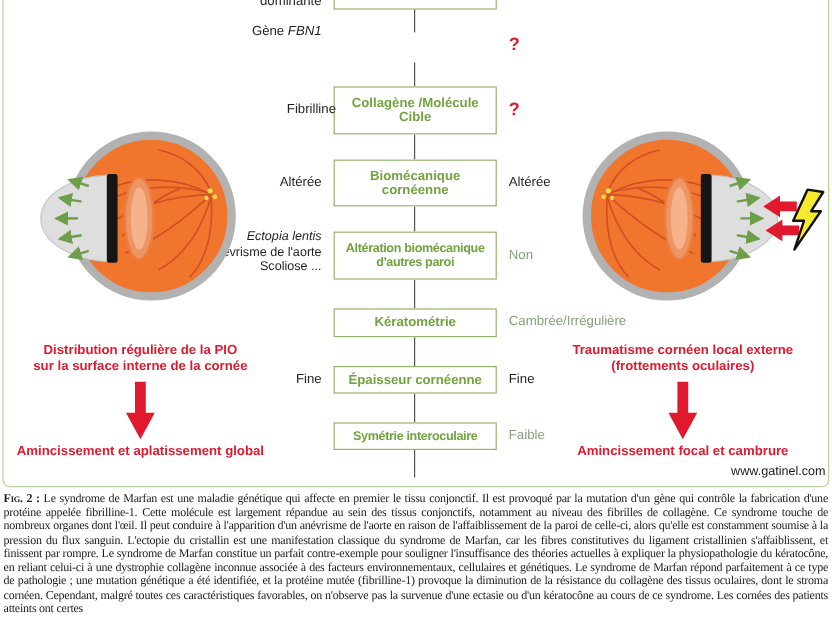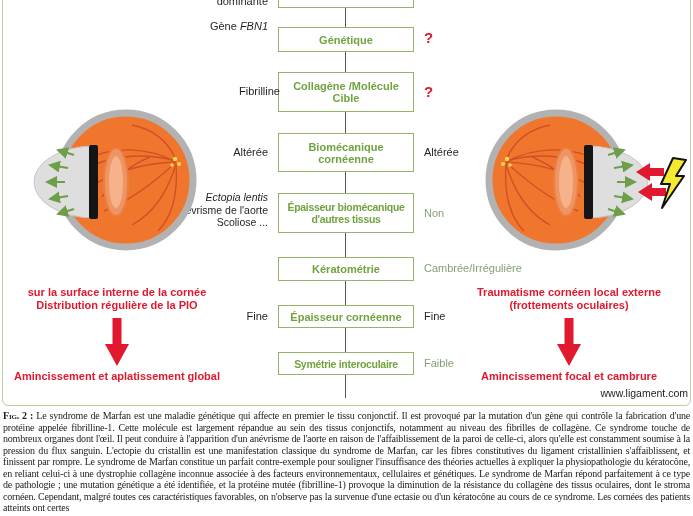--- a/index.html
+++ b/index.html
@@ -42,33 +42,32 @@
 
   <div class="conn" style="top:8px;height:19px;"></div>
   <div class="conn" style="top:52px;height:20px;"></div>
   <div class="conn" style="top:112px;height:21px;"></div>
   <div class="conn" style="top:172px;height:21px;"></div>
   <div class="conn" style="top:233px;height:24px;"></div>
   <div class="conn" style="top:281px;height:24px;"></div>
   <div class="conn" style="top:328px;height:24px;"></div>
   <div class="conn" style="top:375px;height:23px;"></div>
 
-  <div class="fbox" style="top:27px;height:25px;">Génétique</div>
   <div class="llabel" style="top:20px;"><span>Gène </span><i>FBN1</i></div>
   <div class="rlabel qmark" style="top:30px;">?</div>
 
   <div class="fbox" style="top:72px;height:40px;">Collagène /Molécule Cible</div>
   <div class="llabel" style="top:85px;padding-left:12px;">Fibrilline</div>
   <div class="rlabel qmark" style="top:84px;">?</div>
 
   <div class="fbox" style="top:133px;height:39px;">Biomécanique cornéenne</div>
   <div class="llabel" style="top:146px;">Altérée</div>
   <div class="rlabel" style="top:146px;">Altérée</div>
 
-  <div class="fbox fbox-sm" style="top:193px;height:40px;">Épaisseur biomécanique d'autres tissus</div>
+  <div class="fbox fbox-sm" style="top:193px;height:40px;">Altération biomécanique d'autres paroi</div>
   <div class="llabel" style="top:191px;font-size:10.5px;">
     <div><i>Ectopia lentis</i></div>
     <div>Anévrisme de l'aorte</div>
     <div>Scoliose ...</div>
   </div>
   <div class="rlabel muted-green" style="top:207px;">Non</div>
 
   <div class="fbox" style="top:257px;height:24px;">Kératométrie</div>
   <div class="rlabel muted-green" style="top:262px;">Cambrée/Irrégulière</div>
 
@@ -149,37 +148,37 @@
     </g>
   </svg>
 
   <svg style="position:absolute;left:628px;top:150px;" width="64" height="72" viewBox="0 0 64 72">
     <path d="M36,5 L22,5 L22,0 L8,9 L22,18 L22,13 L36,13 Z" transform="translate(0,13)" fill="#e0192e"></path>
     <path d="M36,5 L22,5 L22,0 L8,9 L22,18 L22,13 L36,13 Z" transform="translate(2,33)" fill="#e0192e"></path>
     <path d="M45,8 L58,10 L48,26 L56,26 L34,58 L42,34 L33,34 Z" fill="#f6ea30" stroke="#111" stroke-width="2" stroke-linejoin="round"></path>
   </svg>
 
   <div class="red-ann" style="left:8px;top:286px;">
+    <div>Distribution régulière de la PIO</div>
     <div>sur la surface interne de la cornée</div>
-    <div>Distribution régulière de la PIO</div>
   </div>
   <svg style="position:absolute;left:104px;top:318px;" width="26" height="48" viewBox="0 0 26 48">
     <path d="M13,48 L25,26 L17.5,26 L17.5,0 L8.5,0 L8.5,26 L1,26 Z" fill="#e0192e"></path>
   </svg>
   <div class="red-ann" style="left:8px;top:370px;">Amincissement et aplatissement global</div>
 
   <div class="red-ann" style="left:460px;top:286px;">
     <div>Traumatisme cornéen local externe</div>
     <div>(frottements oculaires)</div>
   </div>
   <svg style="position:absolute;left:556px;top:318px;" width="26" height="48" viewBox="0 0 26 48">
     <path d="M13,48 L25,26 L17.5,26 L17.5,0 L8.5,0 L8.5,26 L1,26 Z" fill="#e0192e"></path>
   </svg>
   <div class="red-ann" style="left:460px;top:370px;">Amincissement focal et cambrure</div>
 
-  <div class="watermark">www.ligament.com</div>
+  <div class="watermark">www.gatinel.com</div>
 
   <div class="caption">
     <span class="cap-label">Fig. 2 :</span>
     <span>Le syndrome de Marfan est une maladie génétique qui affecte en premier le tissu conjonctif. Il est provoqué par la mutation d'un gène qui contrôle la fabrication d'une protéine appelée fibrilline-1. Cette molécule est largement répandue au sein des tissus conjonctifs, notamment au niveau des fibrilles de collagène. Ce syndrome touche de nombreux organes dont l'œil. Il peut conduire à l'apparition d'un anévrisme de l'aorte en raison de l'affaiblissement de la paroi de celle-ci, alors qu'elle est constamment soumise à la pression du flux sanguin. L'ectopie du cristallin est une manifestation classique du syndrome de Marfan, car les fibres constitutives du ligament cristallinien s'affaiblissent, et finissent par rompre. Le syndrome de Marfan constitue un parfait contre-exemple pour souligner l'insuffisance des théories actuelles à expliquer la physiopathologie du kératocône, en reliant celui-ci à une dystrophie collagène inconnue associée à des facteurs environnementaux, cellulaires et génétiques. Le syndrome de Marfan répond parfaitement à ce type de pathologie ; une mutation génétique a été identifiée, et la protéine mutée (fibrilline-1) provoque la diminution de la résistance du collagène des tissus oculaires, dont le stroma cornéen. Cependant, malgré toutes ces caractéristiques favorables, on n'observe pas la survenue d'une ectasie ou d'un kératocône au cours de ce syndrome. Les cornées des patients atteints ont certes</span>
   </div>
 
 </div>
 
 </body></html>

